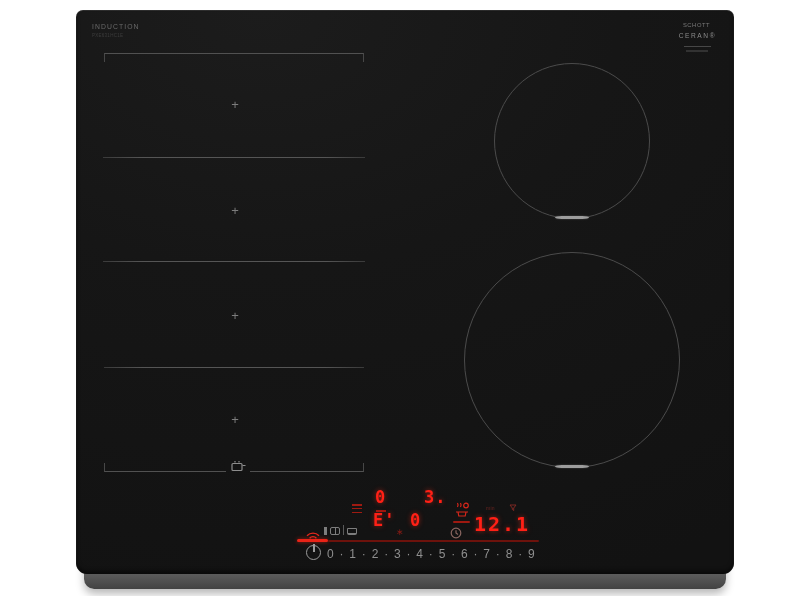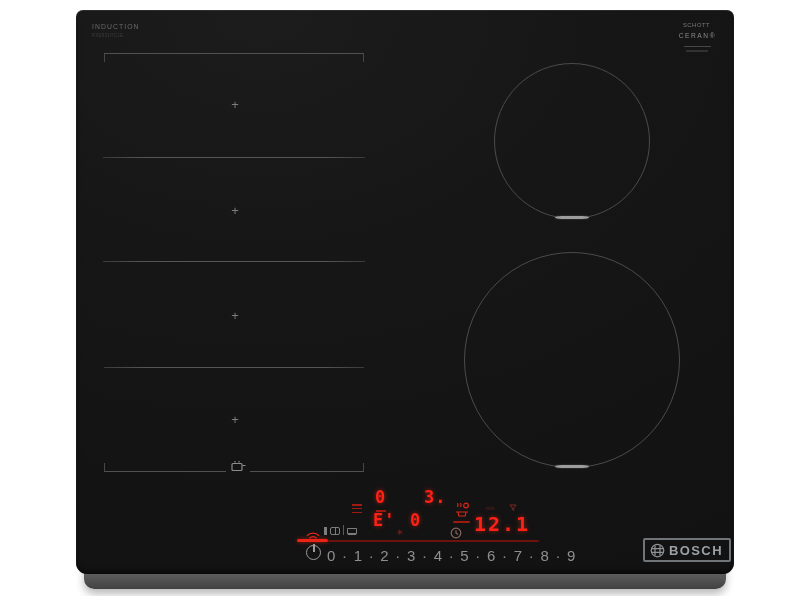--- a/index.html
+++ b/index.html
@@ -54,21 +54,21 @@
   .star { font-size:9px; color:#e02015; opacity:.55; }
   .minlbl { color:#ff4136; opacity:.35; transform:scale(.5); letter-spacing:.5px; }
   .hood-underline { width:17px; height:2px; background:rgba(205,28,16,.75); border-radius:1px; }
 
   .track-bright { width:31px; height:3px; background:#ea2317; border-radius:2px; box-shadow:0 0 4px rgba(255,40,20,.6); }
   .track-dim { width:211px; height:2px; background:#6d120c; border-radius:1px; }
 
   .power { width:15px; height:15px; border:1.6px solid #9b9b9b; border-radius:50%; }
   .power .stem { position:absolute; left:5.8px; top:-2px; width:1.8px; height:8px; background:#9b9b9b; }
 
-  .levels { width:172px; font-size:15px; letter-spacing:.5px; word-spacing:1.5px;
+  .levels { width:172px; font-size:12px; letter-spacing:.5px; word-spacing:1.5px;
             color:#8f8f8f; white-space:nowrap; }
 
   .grey-ico-row { display:flex; align-items:flex-end; gap:3px; height:10px; }
   .ico-pause { width:3px; height:8px; background:#7d7d7d; }
   .ico-bridge { width:10px; height:8px; border:1px solid #7d7d7d; border-radius:2px; position:relative; }
   .ico-bridge i { position:absolute; left:4px; top:0; width:1px; height:6px; background:#7d7d7d; display:block; }
   .ico-divider { width:1px; height:10px; background:#5a5a5a; }
   .ico-pan { width:10px; height:7px; border:1px solid #7d7d7d; border-bottom-width:2px; border-radius:1px 1px 2px 2px; }
 
   
@@ -177,24 +177,15 @@
 
     <div class="track-bright" style="left:221px; top:529px;"></div>
     <div class="track-dim" style="left:252px; top:530px;"></div>
 
     <div class="power" style="left:230px; top:535px;">
       <div class="stem"></div>
     </div>
 
     <div class="levels" style="left:251px; top:537px;">0 · 1 · 2 · 3 · 4 · 5 · 6 · 7 · 8 · 9</div>
 
-    <div class="bosch">
-      <span>
-        <svg width="15" height="15" viewBox="0 0 24 24" fill="none" stroke="#8e9296" stroke-width="2">
-          <circle cx="12" cy="12" r="10"></circle>
-          <path d="M3 9 H21 M3 15 H21 M8 4.2 V19.8 M16 4.2 V19.8"></path>
-        </svg>
-      </span>
-      <span class="txt">BOSCH</span>
-    </div>
 
   </div>
 </div>
 
 </body></html>

